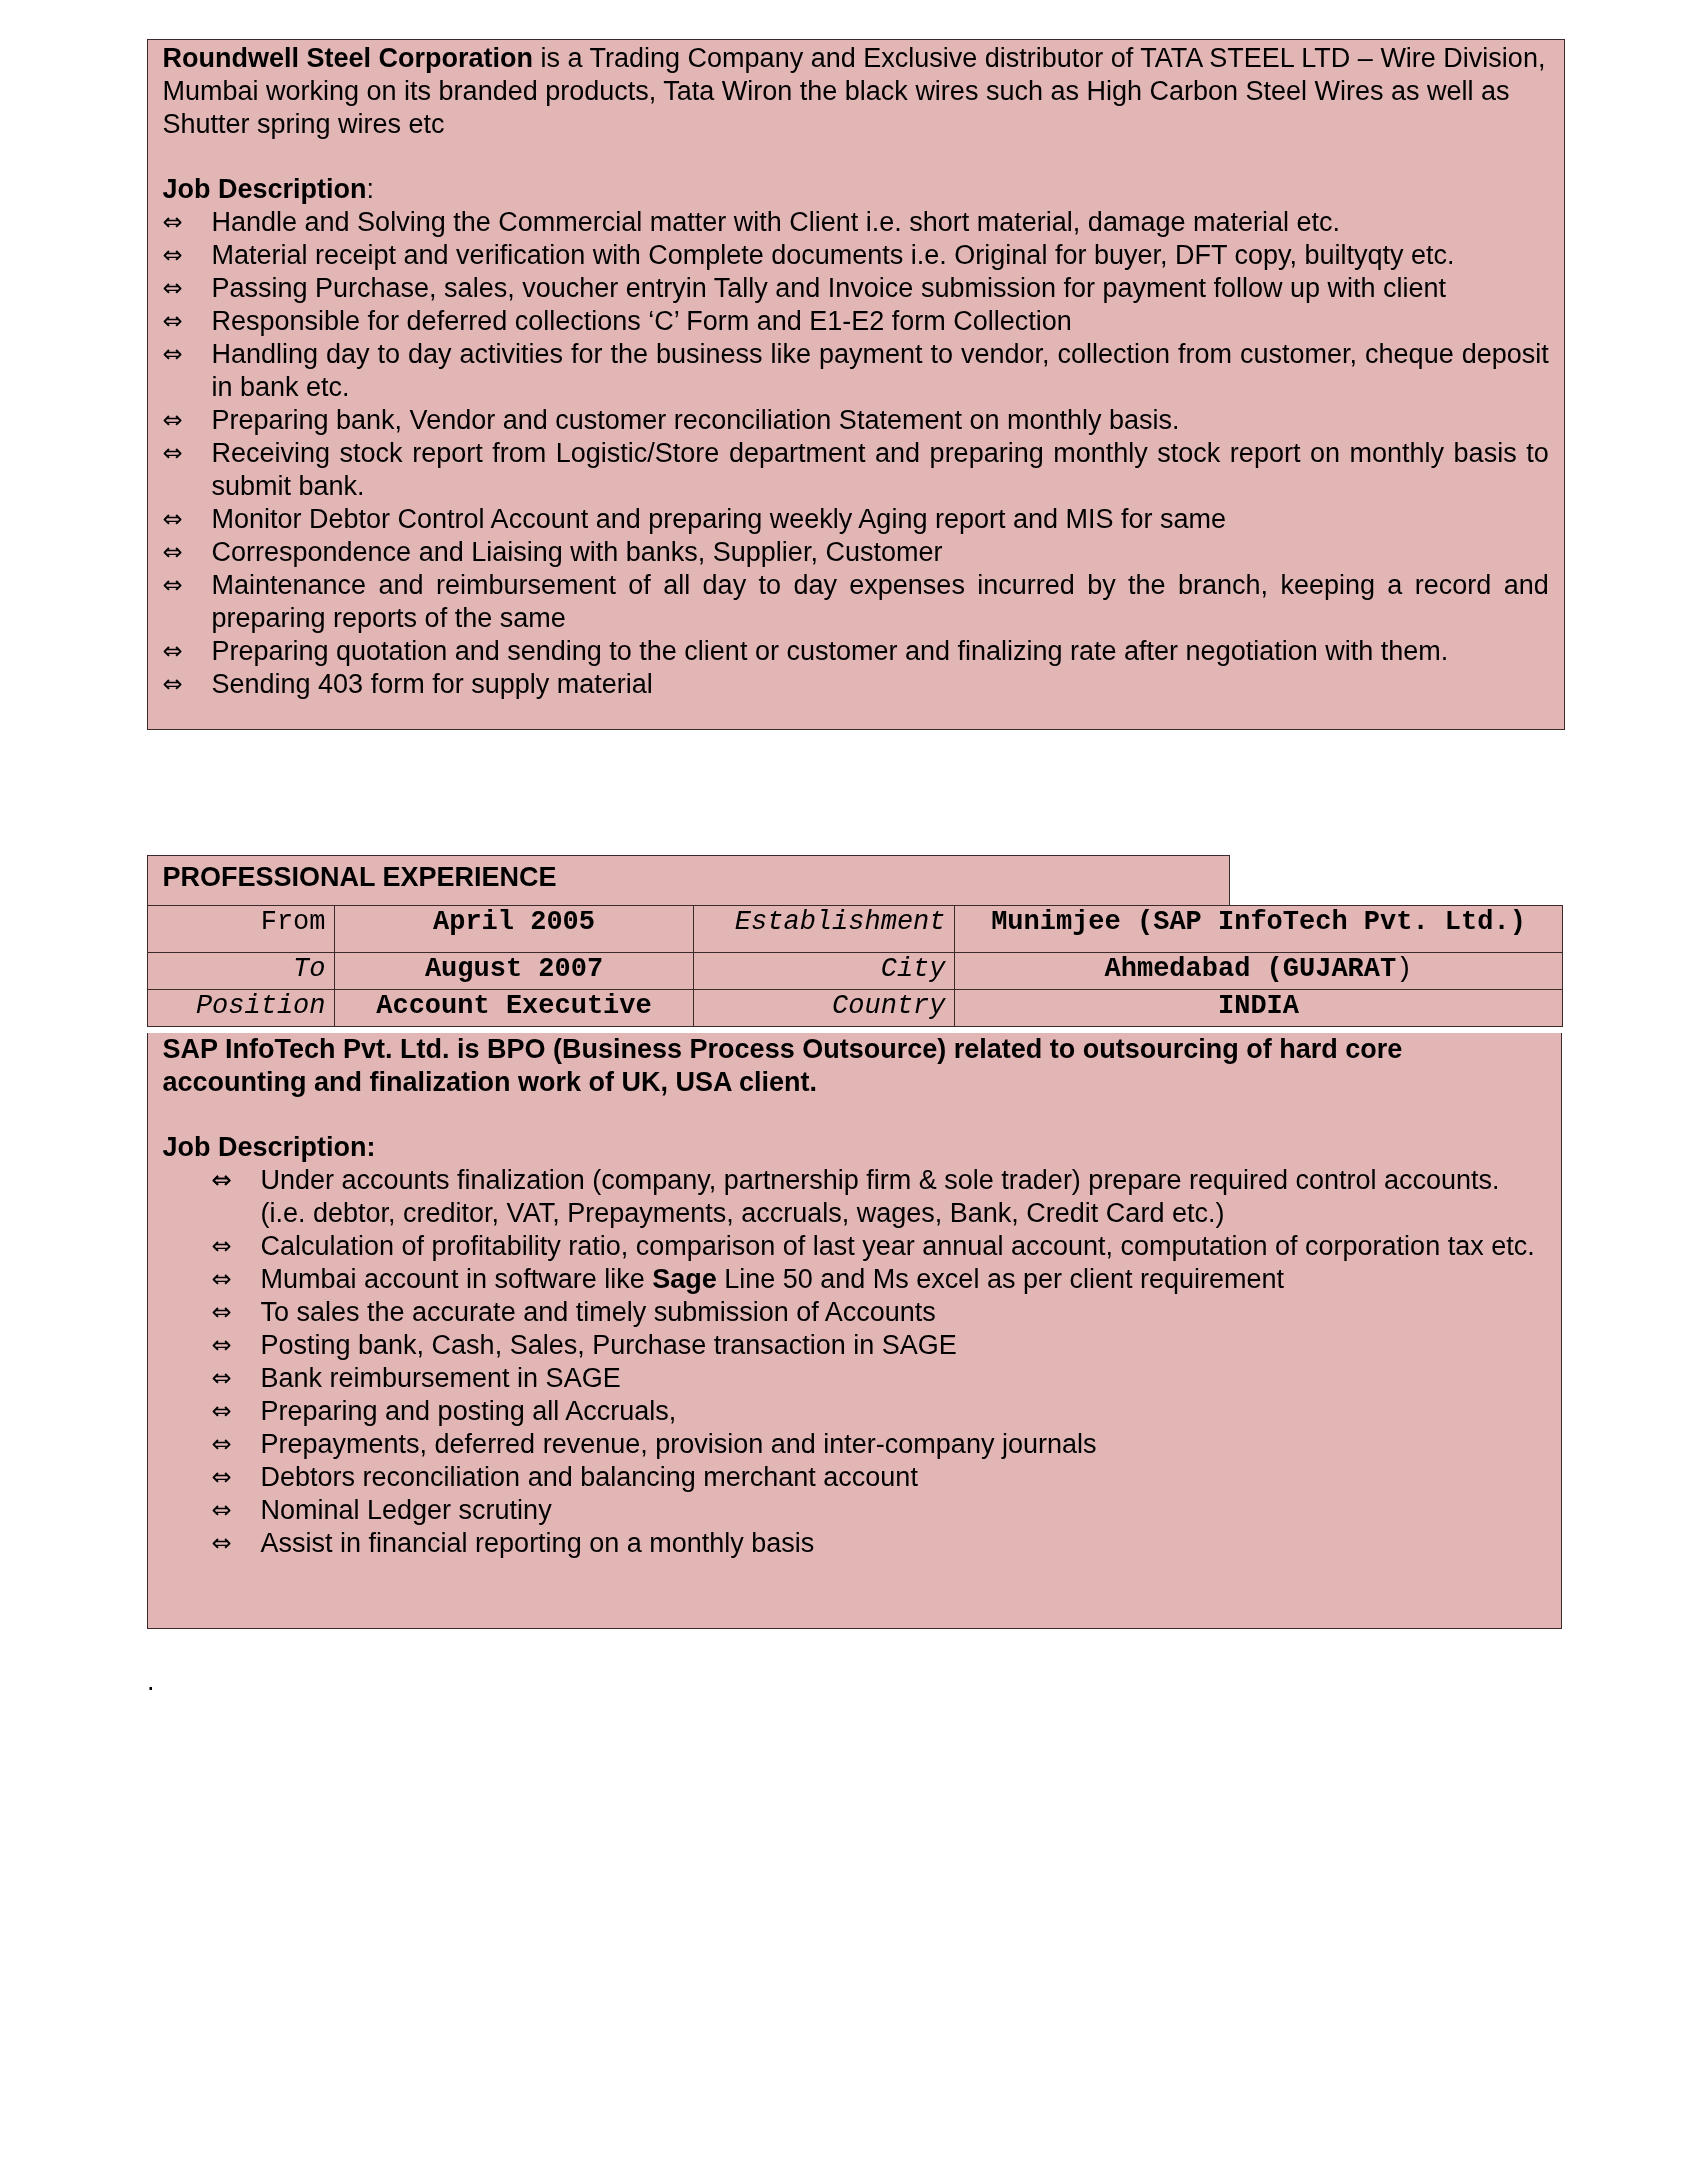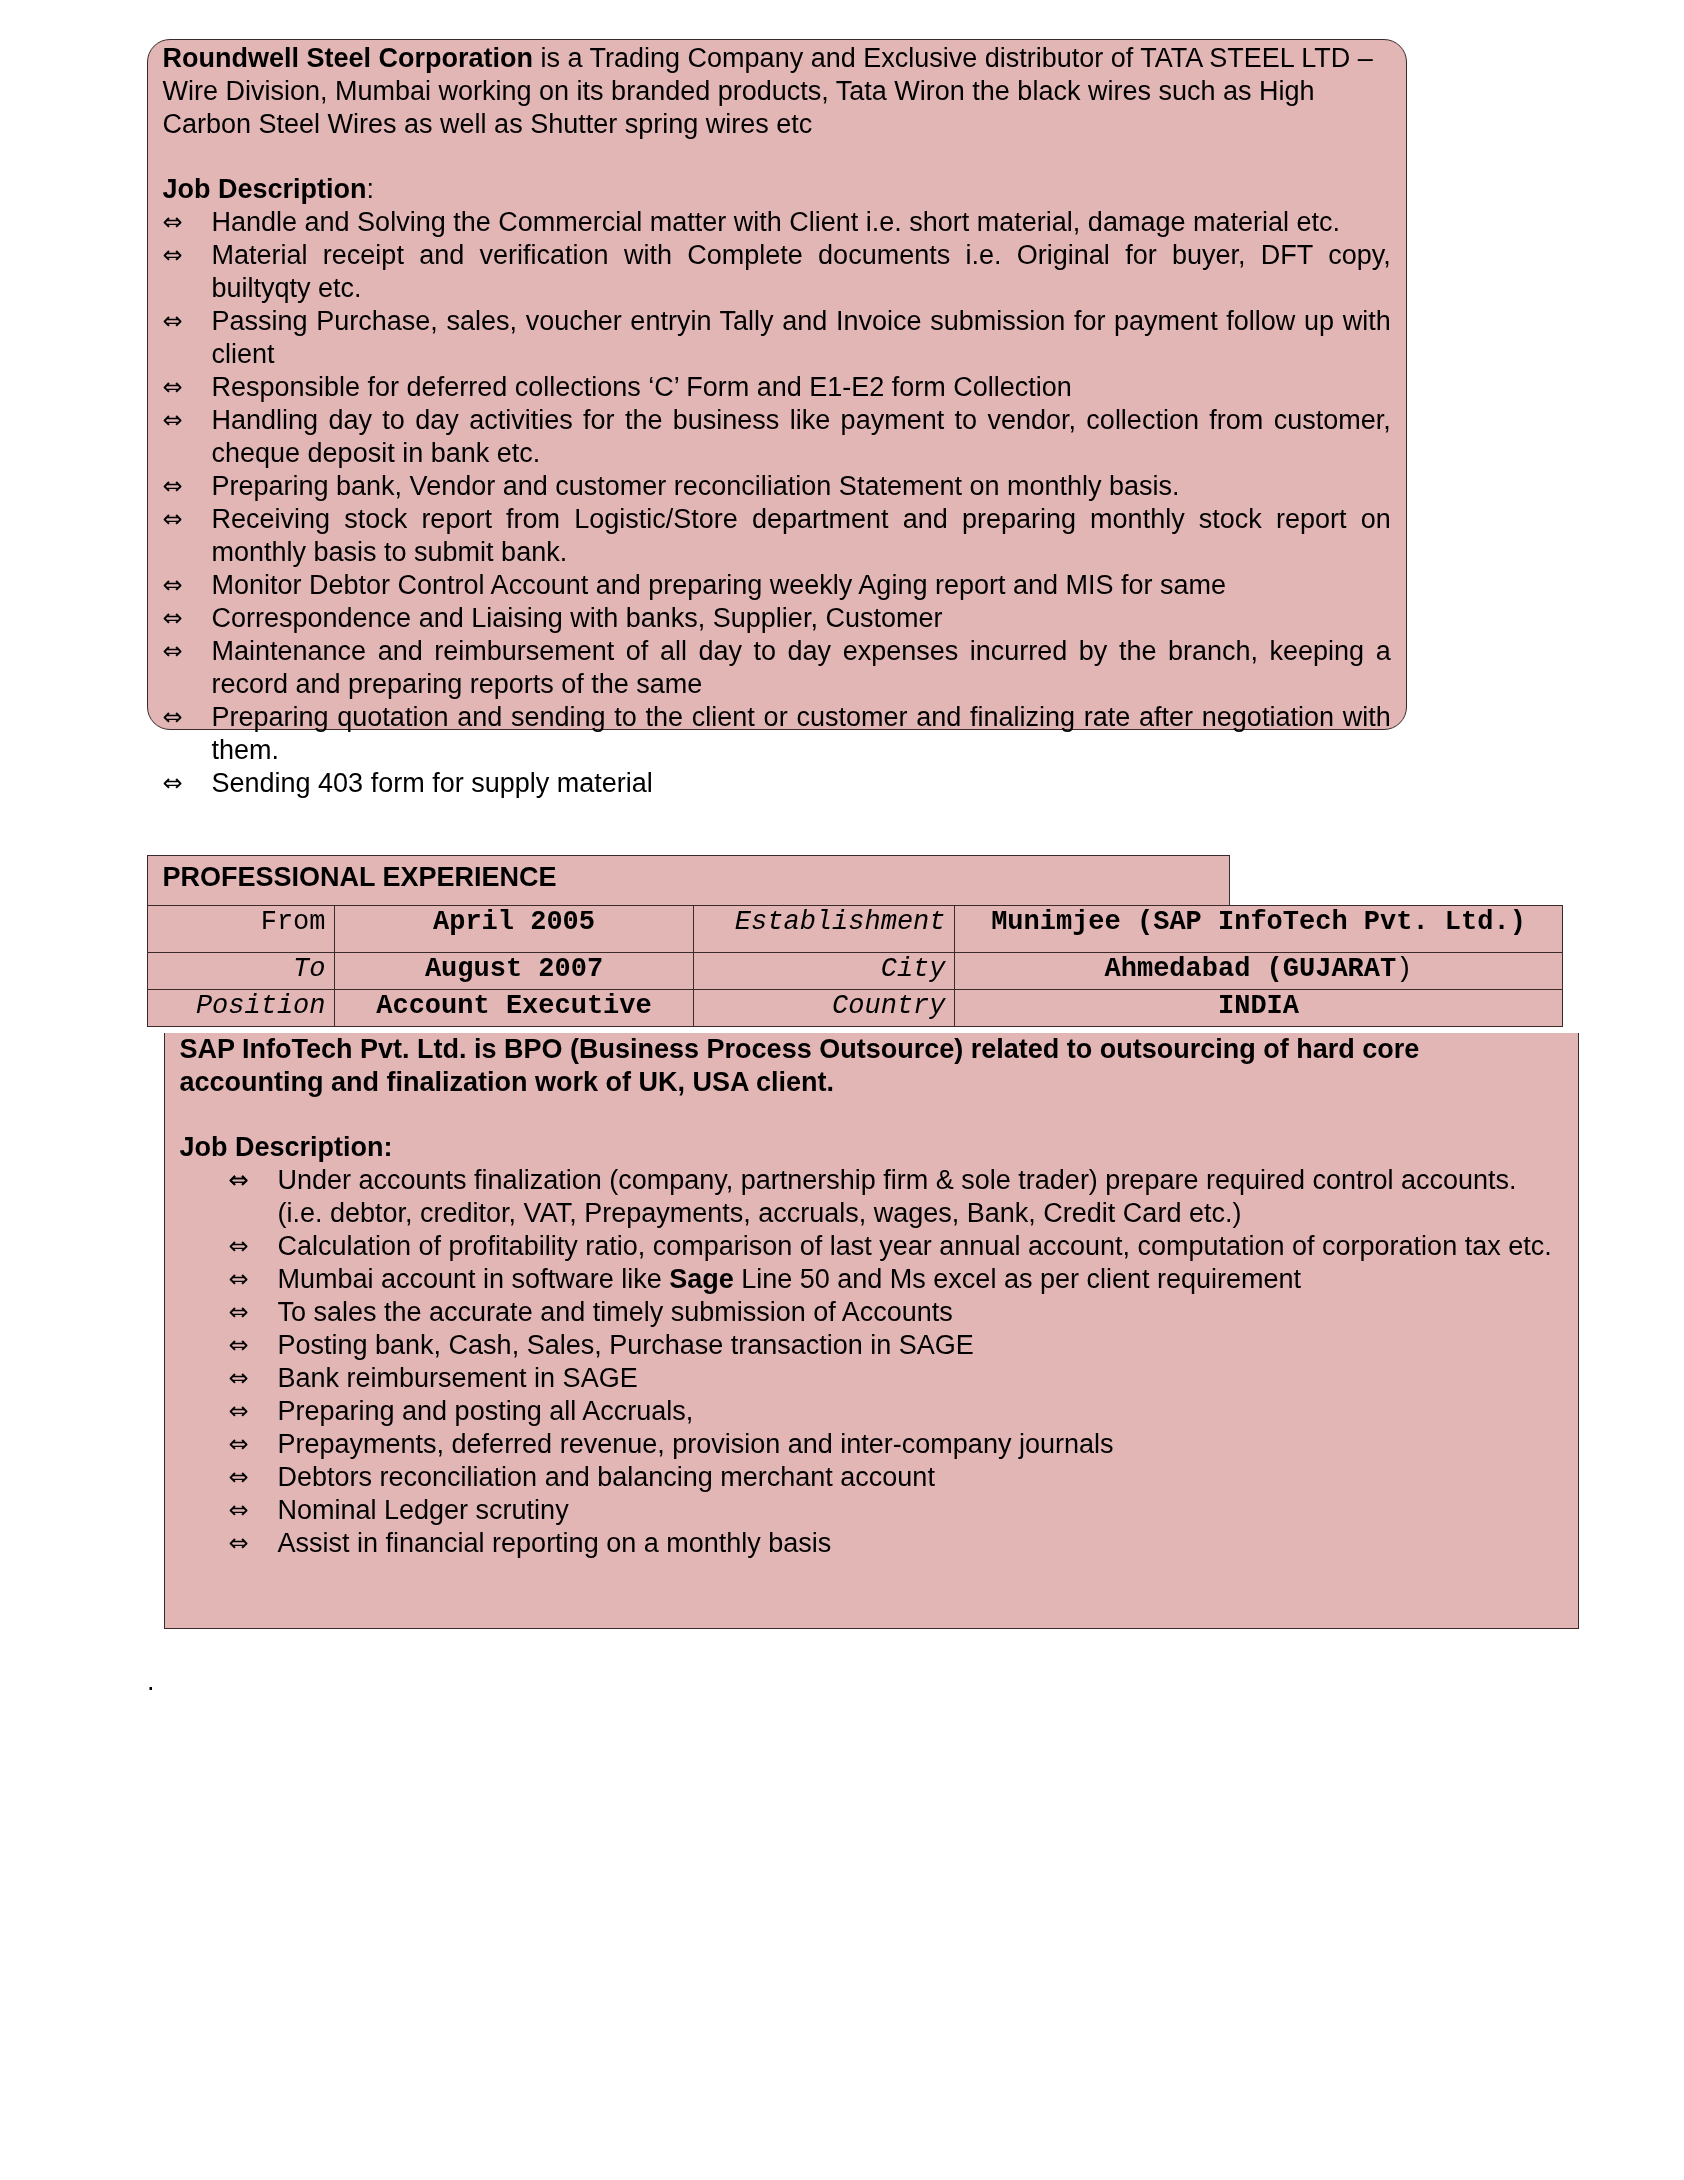--- a/index.html
+++ b/index.html
@@ -5,21 +5,21 @@
   html, body { margin: 0; padding: 0; background: #ffffff; }
   body {
     width: 1685px; height: 2181px; position: relative; overflow: hidden;
     font-family: "Liberation Sans", sans-serif; color: #000;
     font-size: 27px; line-height: 33px;
   }
   .box {
     position: absolute; background: #e3b6b6; border: 1.7px solid #3a2a2a;
     box-sizing: border-box;
   }
-  #box1 { left: 147px; top: 39px; width: 1260px; height: 691px; padding: 1.7px 15.3px 0 14.5px; border-radius: 23px; }
+  #box1 { left: 147px; top: 39px; width: 1418px; height: 691px; padding: 1.7px 15.3px 0 14.5px; }
   .intro b { font-weight: bold; }
   .jd-title { margin-top: 32px; font-weight: bold; }
   .jd-title .colon { font-weight: normal; }
   ul.bullets { list-style: none; margin: 0; padding: 0; }
   ul.bullets li { position: relative; padding-left: 49px; text-align: justify; }
   ul.bullets li .bul { position: absolute; left: 0; top: 0; font-family: "DejaVu Sans", sans-serif; font-size: 24px; }
   #exp-header {
     left: 147px; top: 855px; width: 1083px; height: 53px;
     padding: 5.1px 14.5px; font-weight: bold; border-bottom: none;
   }
@@ -27,21 +27,21 @@
     position: absolute; left: 147px; top: 905px; width: 1415px;
     border-collapse: collapse; background: #e3b6b6; table-layout: fixed;
   }
   #exp-table td { border: 1.7px solid #3a2a2a; padding: 0 8.5px; vertical-align: top; height: 36px; font-family: Liberation Mono, monospace; }
   #exp-table tr.r1 td { height: 46px; }
   .lbl { text-align: right; }
   .lbl.it { font-style: italic; }
   .val { font-weight: bold; text-align: center; }
   .val .nb { font-weight: normal; }
   #exp-body {
-    left: 164px; top: 1033px; width: 1415px; height: 596px;
+    left: 147px; top: 1033px; width: 1415px; height: 596px;
     padding: 0 15.3px 0 14.5px; border-top: none;
   }
   #exp-body .lead { font-weight: bold; }
   #exp-body ul.bullets { margin-left: 49px; }
   #exp-body ul.bullets li { text-align: left; }
   .dot { position: absolute; left: 147px; top: 1665px; }
 </style>
 </head>
 <body>
 

